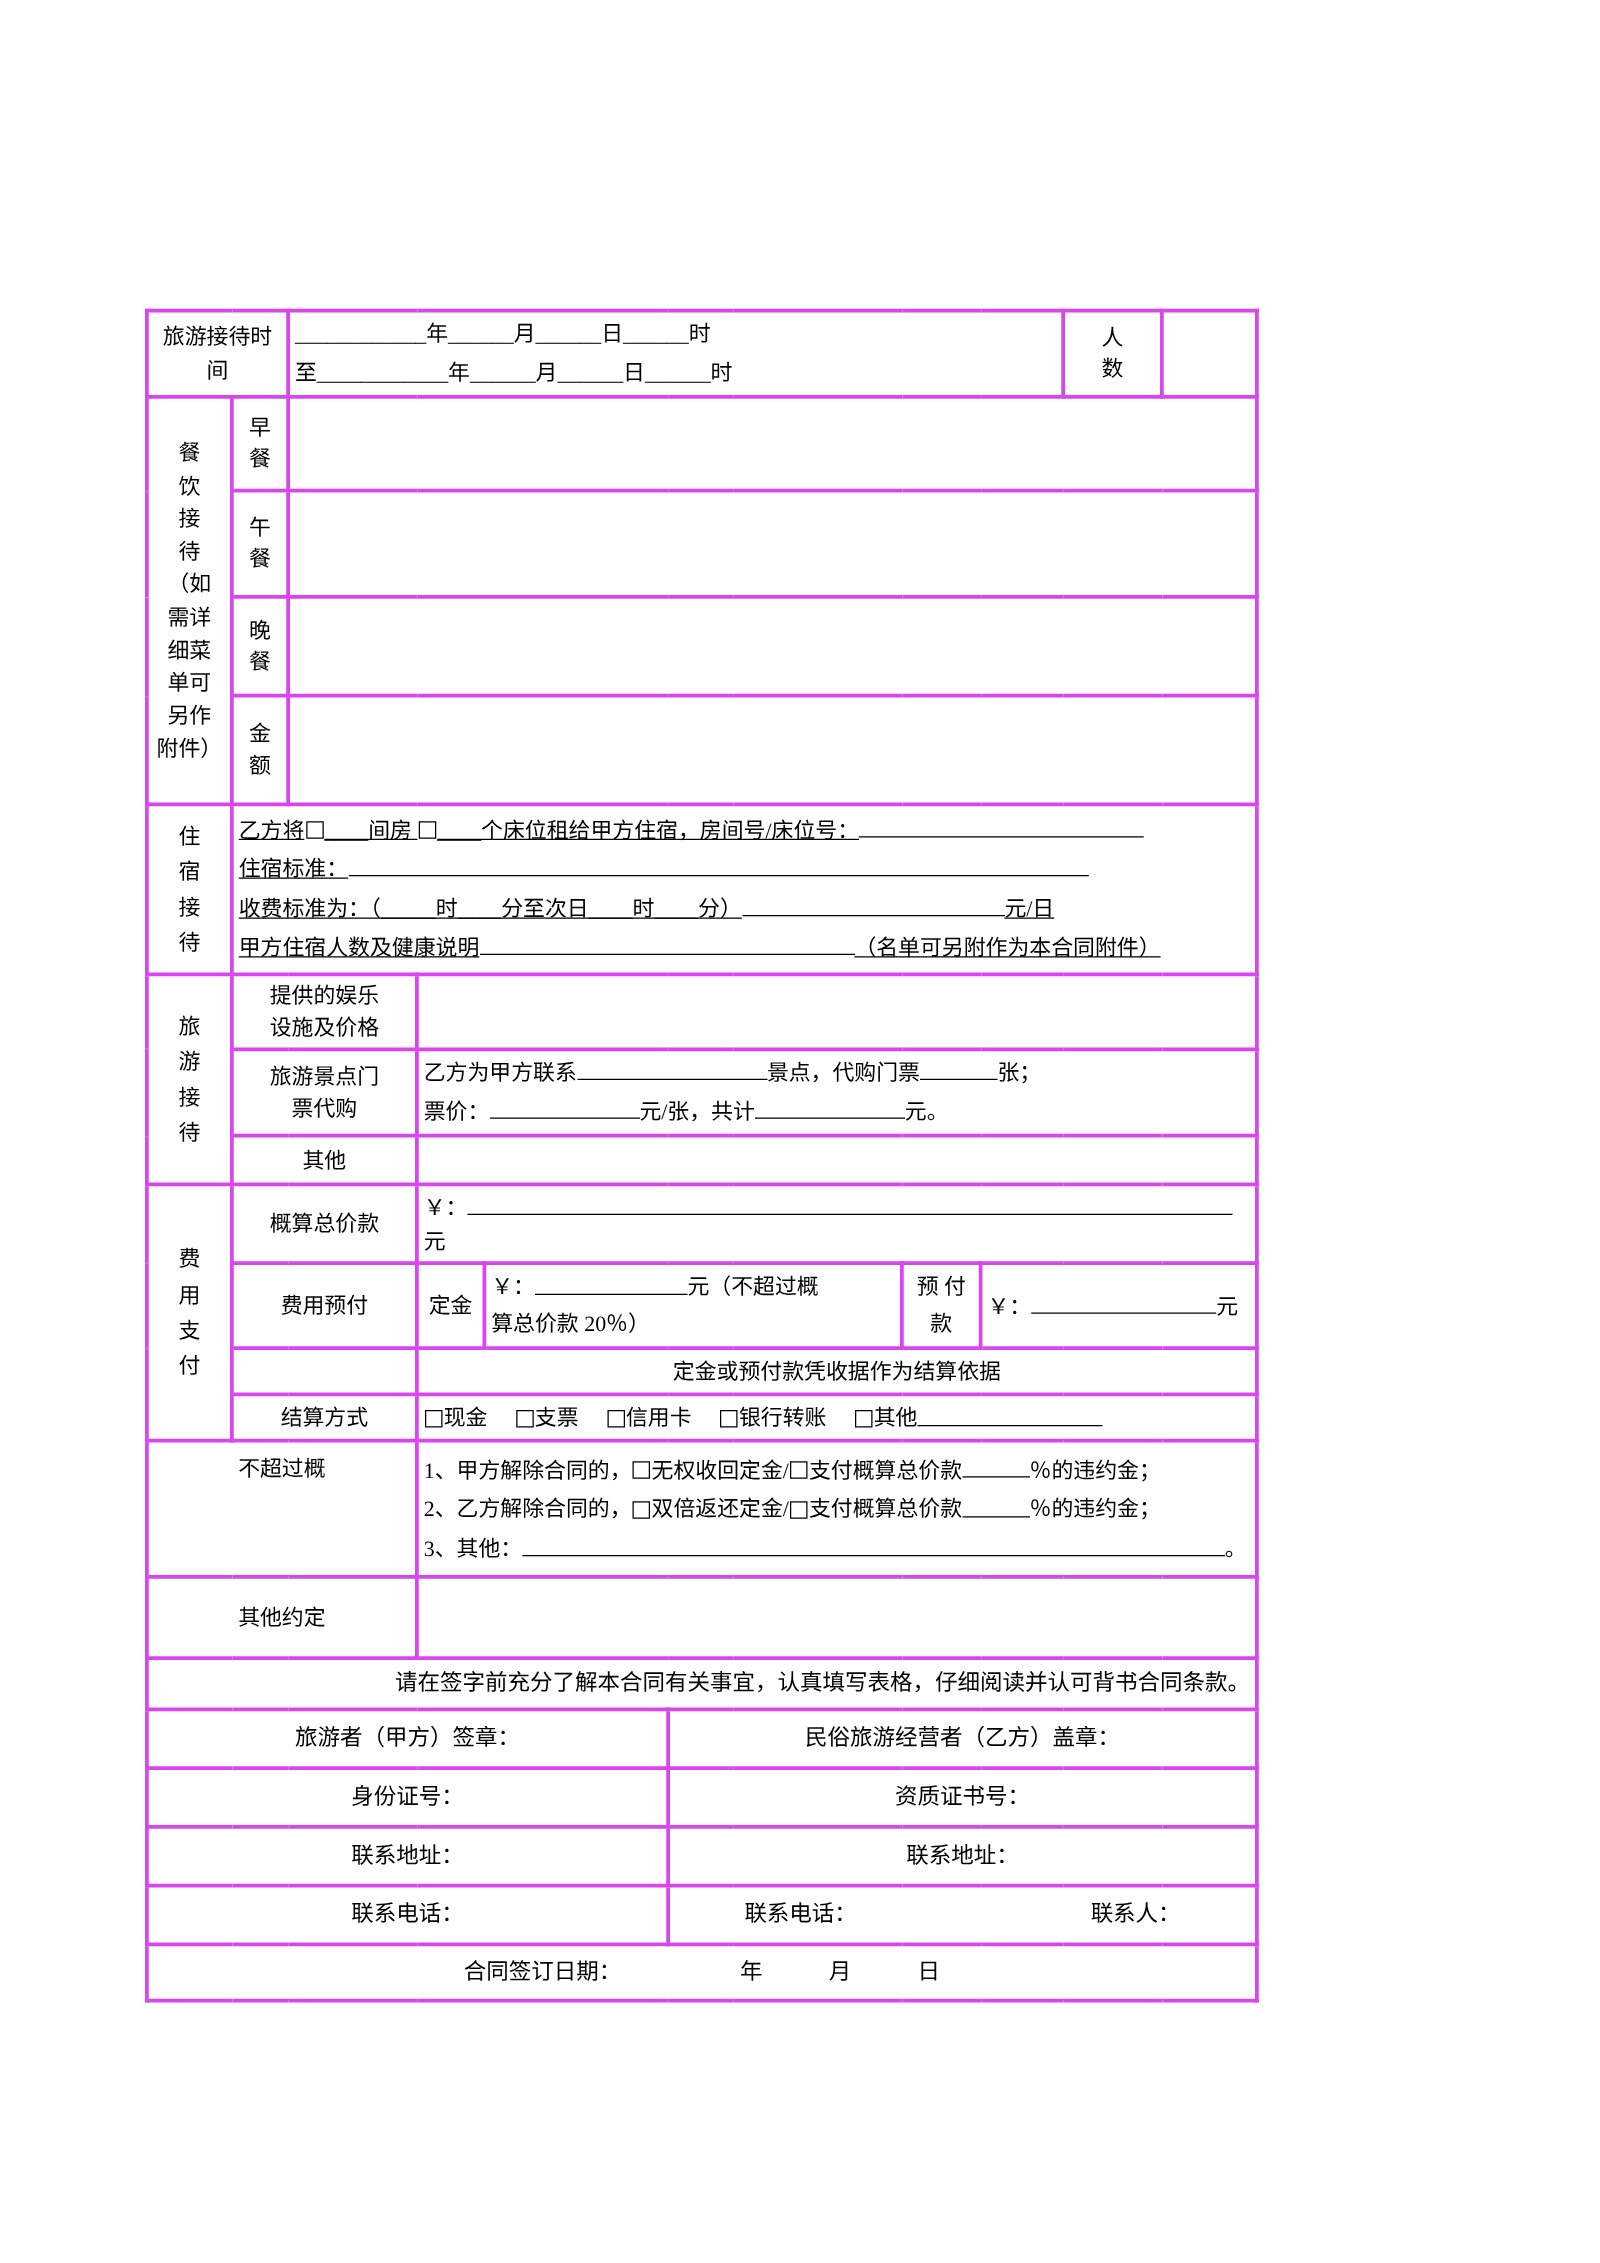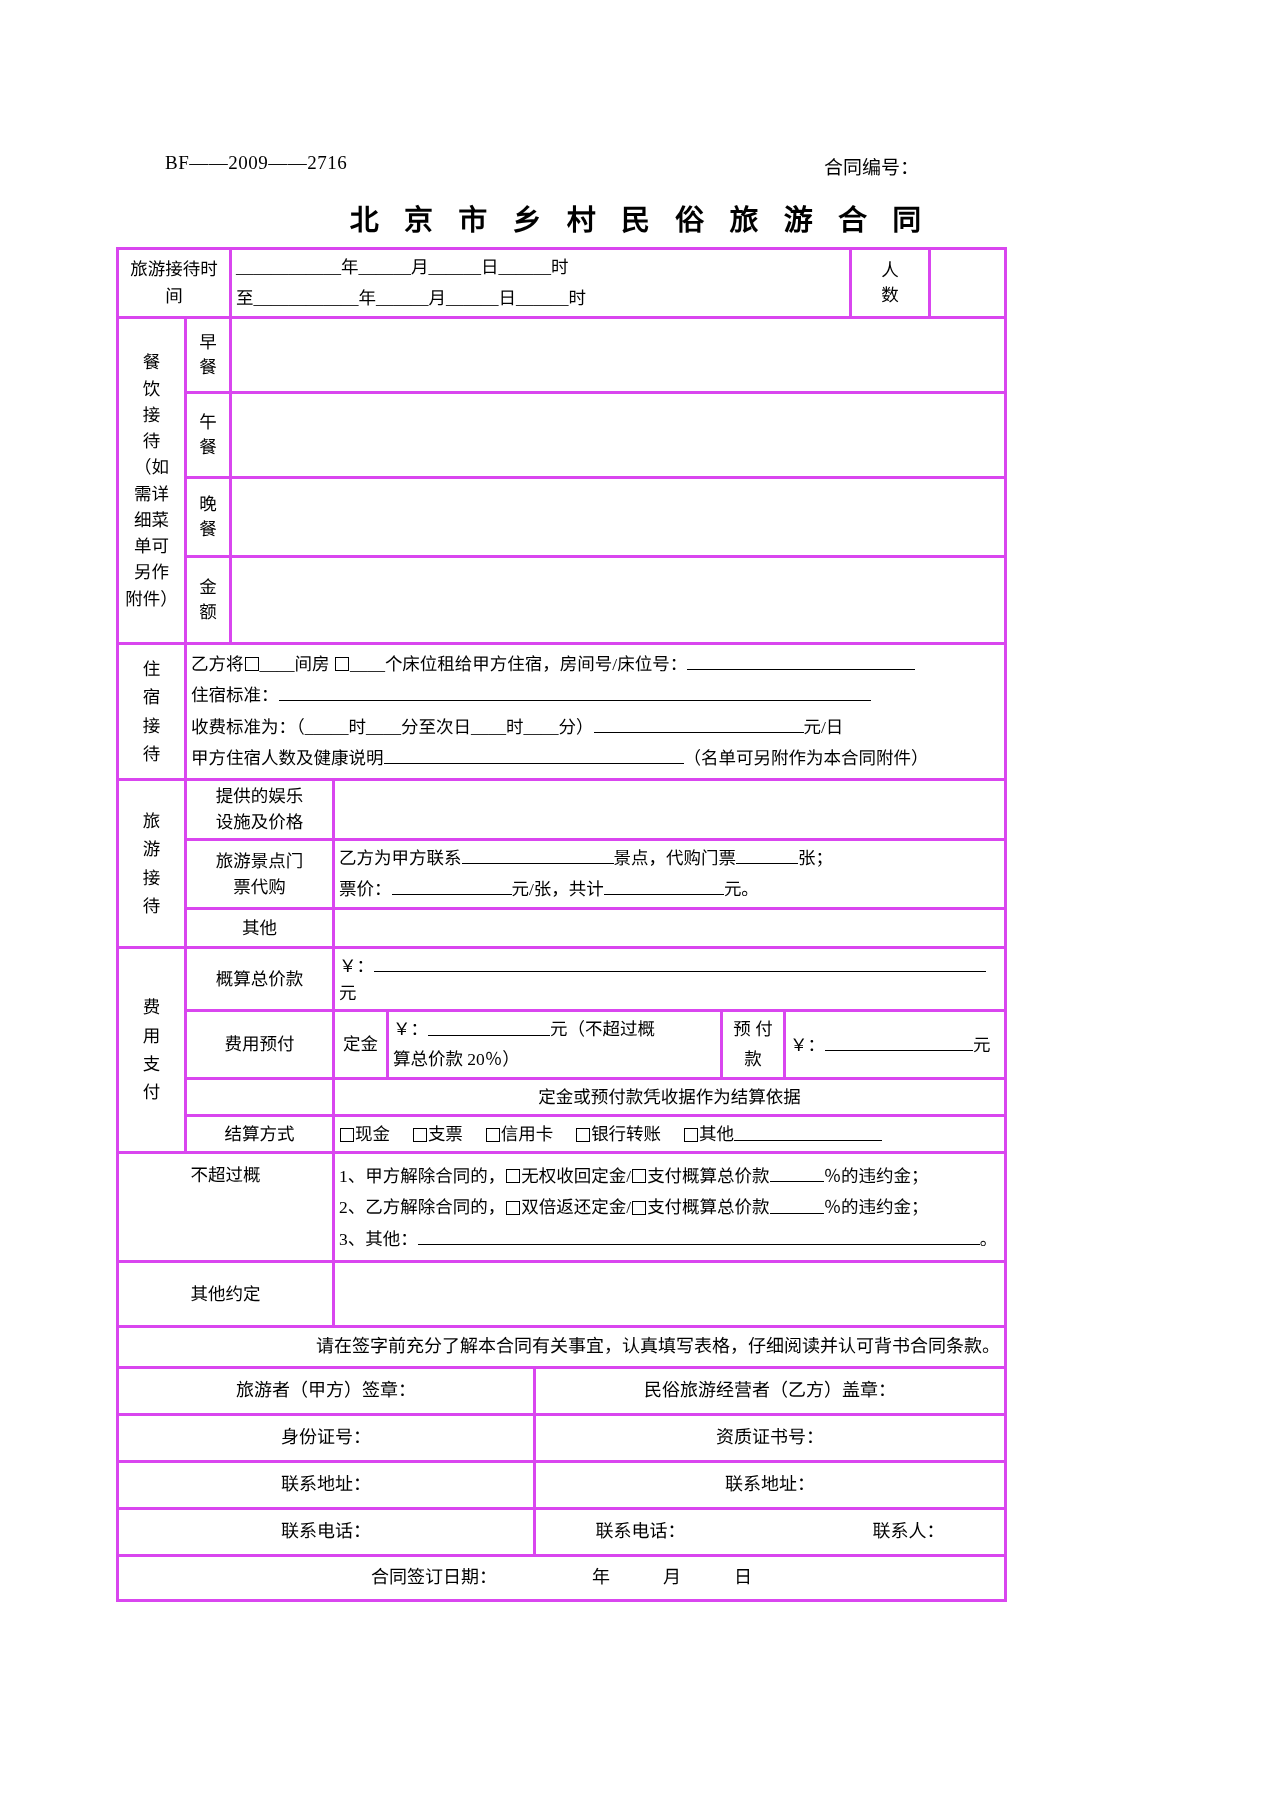--- a/index.html
+++ b/index.html
@@ -119,26 +119,21 @@
     padding-left: 14px;
     font-size: 18px;
   }
   .twoline { line-height: 1.75; }
 </style>
 </head>
 <body>
 
 <div class="page">
 
-  <div class="header-row">
-    <div class="form-code">BF——2009——2716</div>
-    <div class="contract-no">合同编号：</div>
-  </div>
-
-  <div class="doc-title">北 京 市 乡 村 民 俗 旅 游 合 同</div>
+
 
   <table class="form">
     <colgroup>
       <col style="width:68px">
       <col style="width:45px">
       <col style="width:103px">
       <col style="width:54px">
       <col style="width:104px">
       <col style="width:43px">
       <col style="width:52px">
@@ -221,21 +216,21 @@
 
     <tr>
       <td class="vcell" style="height:110px">
         <span class="vwrap" style="line-height:1.62;">
           <span>住</span>
           <span>宿</span>
           <span>接</span>
           <span>待</span>
         </span>
       </td>
-      <td colspan="11" class="lft" style="line-height:1.78; padding-top:4px; padding-bottom:4px;">
+      <td colspan="11" class="lft" style="line-height:1.78; padding-top:4px; padding-bottom:4px;text-decoration:underline;">
         <div>
           <span>乙方将</span><span class="cb"></span><span>____</span><span>间房</span>
           <span class="cb"></span><span>____</span><span>个床位租给甲方住宿，房间号/床位号：</span><span class="u" style="width:228px"></span>
         </div>
         <div>
           <span>住宿标准：</span><span class="u" style="width:592px"></span>
         </div>
         <div>
           <span>收费标准为：（</span><span>_____时____分至次日____时____分）</span><span class="u" style="width:210px"></span><span>元/日</span>
         </div>

